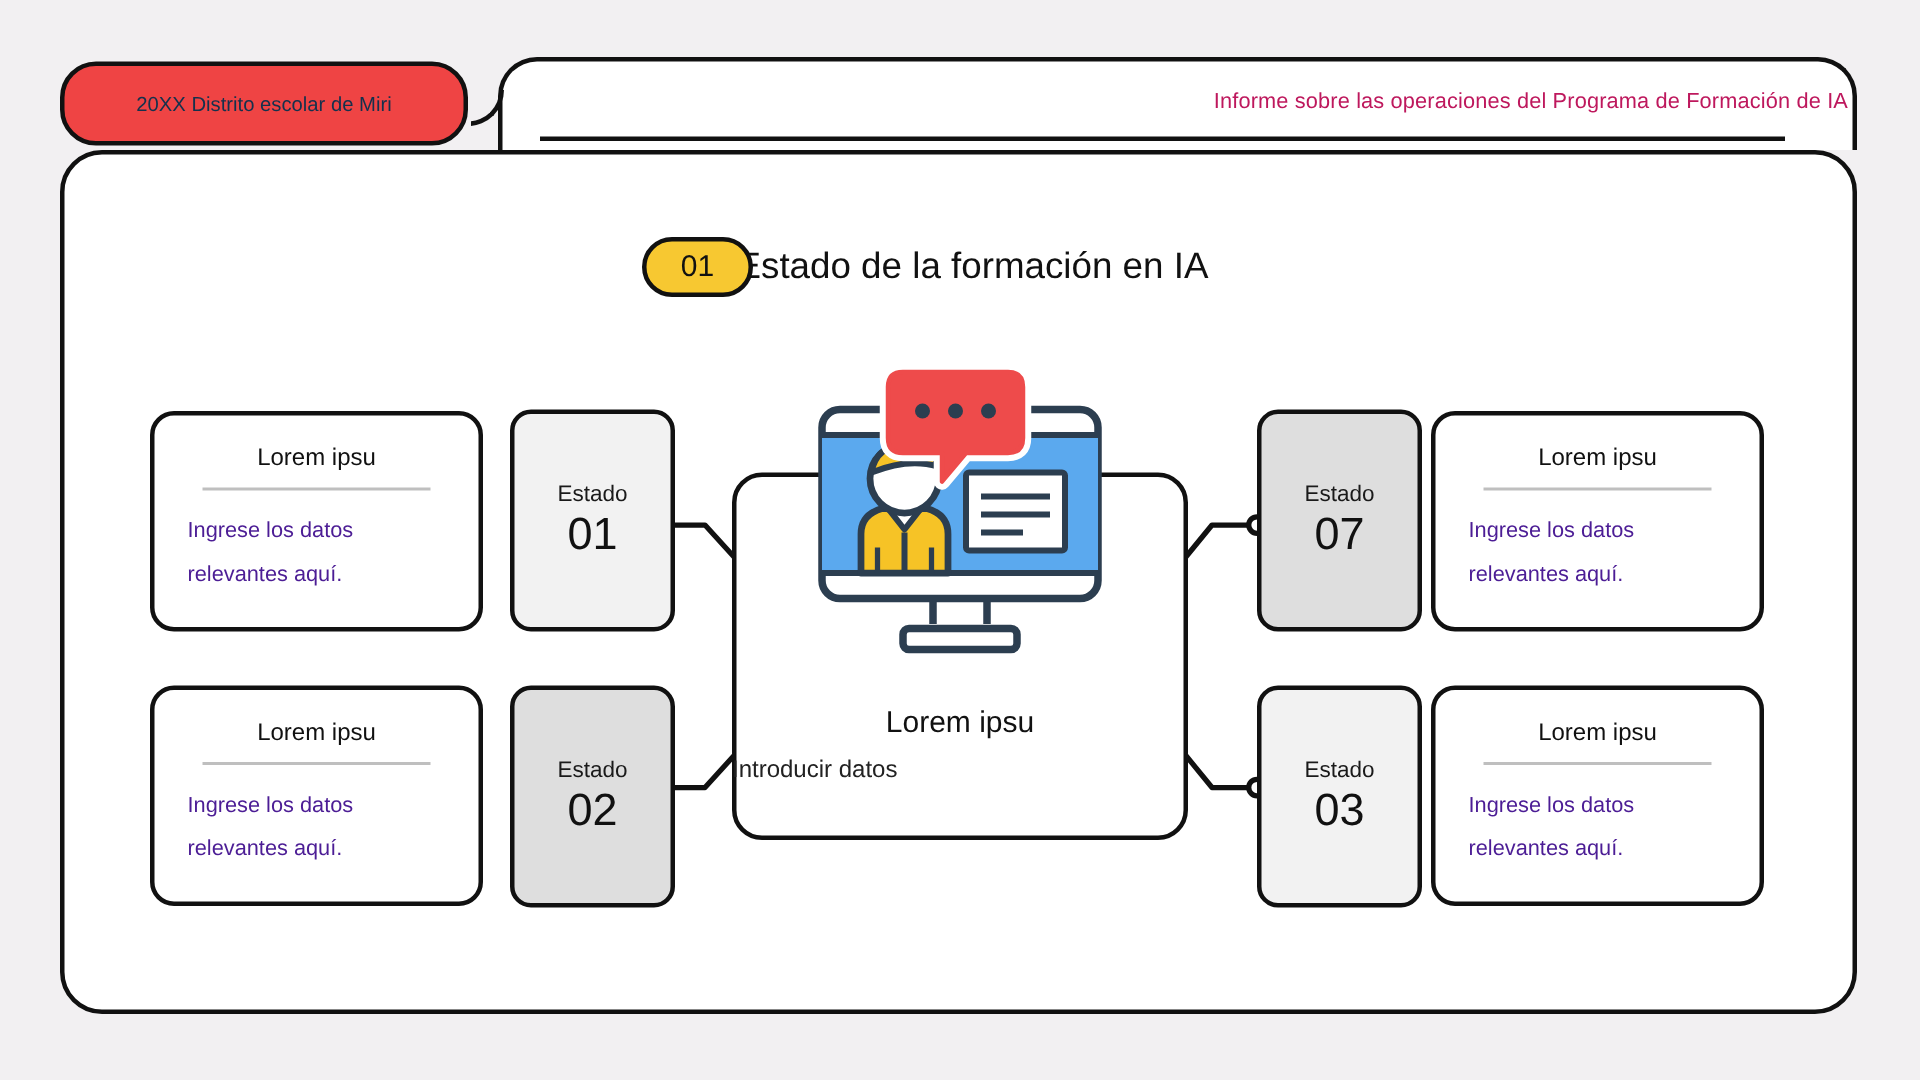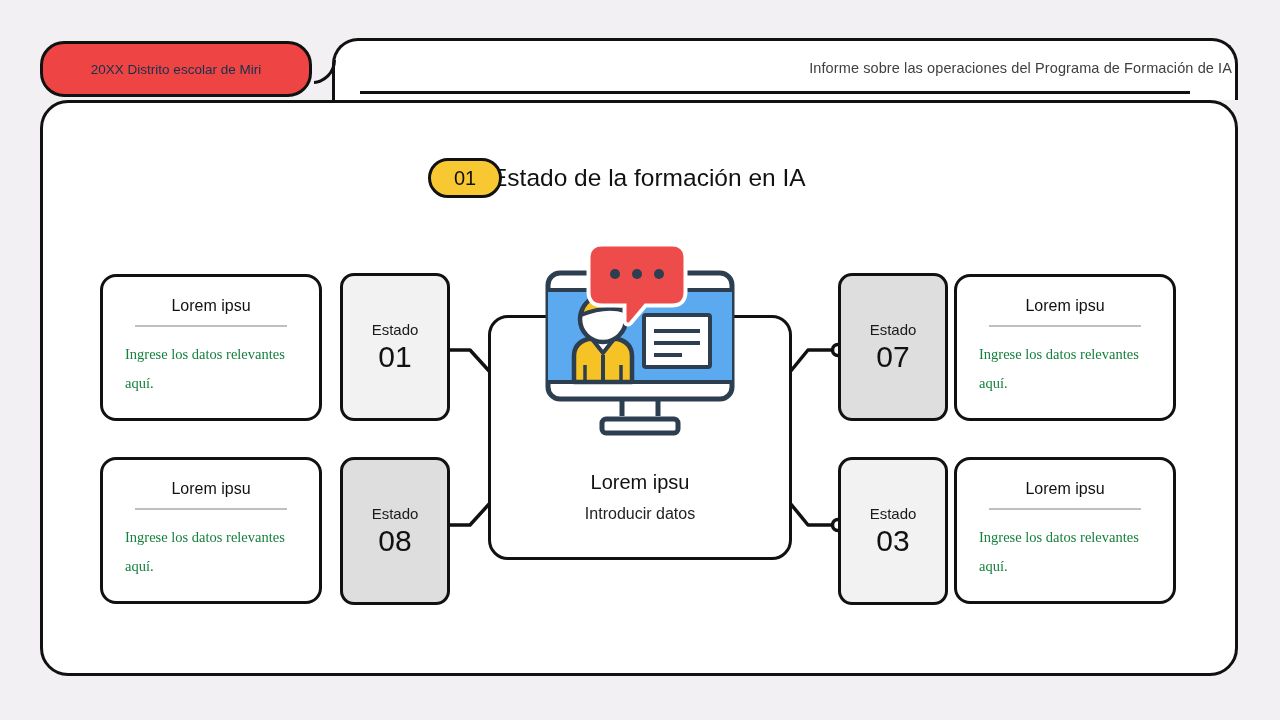--- a/index.html
+++ b/index.html
@@ -47,21 +47,21 @@
     border-radius: 0 0 24px 0;
     border-top: none;
     border-left: none;
     box-sizing: border-box;
   }
   .header-title {
     position: absolute;
     right: 48px;
     top: 60px;
     font-size: 14.5px;
-    color: #404040;
+    color: #be185d;
     letter-spacing: 0.1px;
     white-space: nowrap;
   }
   .header-rule {
     position: absolute;
     left: 360px;
     top: 91px;
     width: 830px;
     height: 3px;
     background: #111111;
@@ -151,22 +151,21 @@
   }
   .info-card .ic-divider {
     width: 152px;
     height: 2px;
     background: #bfbfbf;
     margin: 10px auto 13px auto;
   }
   .info-card .ic-body {
     font-size: 14.5px;
     line-height: 29px;
-    color: #15803d;
-    font-family: Liberation Serif, serif;
+    color: #4c1d95;
   }
   #card-1 { left: 100px; top: 274px; }
   #card-2 { left: 954px; top: 274px; }
   #card-3 { left: 100px; top: 457px; }
   #card-4 { left: 954px; top: 457px; }
 
   
   .estado-box {
     position: absolute;
     width: 110px;
@@ -215,21 +214,21 @@
     width: 304px;
     text-align: center;
     font-size: 20px;
     color: #111111;
   }
   .center-sub {
     position: absolute;
     left: 488px;
     top: 505px;
     width: 304px;
-    text-align: center;
+    text-align: left;
     font-size: 16px;
     color: #222222;
   }
 
   
   .illustration {
     position: absolute;
     left: 540px;
     top: 243px;
     width: 200px;
@@ -309,21 +308,21 @@
   <div class="eb-num">01</div>
 </div>
 
 <div class="estado-box tone-dark" id="estado-2">
   <div class="eb-label">Estado</div>
   <div class="eb-num">07</div>
 </div>
 
 <div class="estado-box tone-dark" id="estado-3">
   <div class="eb-label">Estado</div>
-  <div class="eb-num">08</div>
+  <div class="eb-num">02</div>
 </div>
 
 <div class="estado-box tone-light" id="estado-4">
   <div class="eb-label">Estado</div>
   <div class="eb-num">03</div>
 </div>
 
 <div class="center-box"></div>
 <div class="center-title">Lorem ipsu</div>
 <div class="center-sub">Introducir datos</div>

